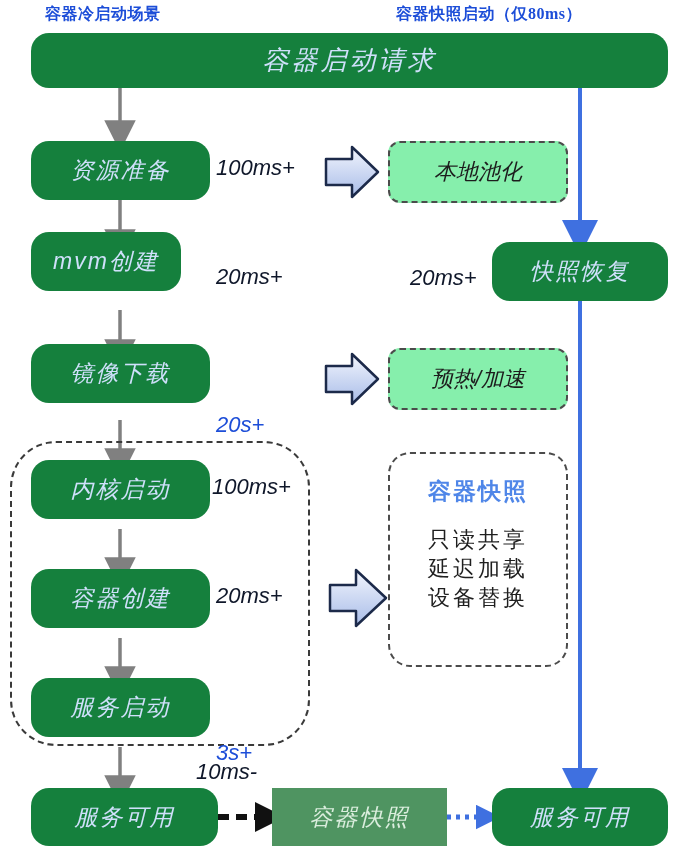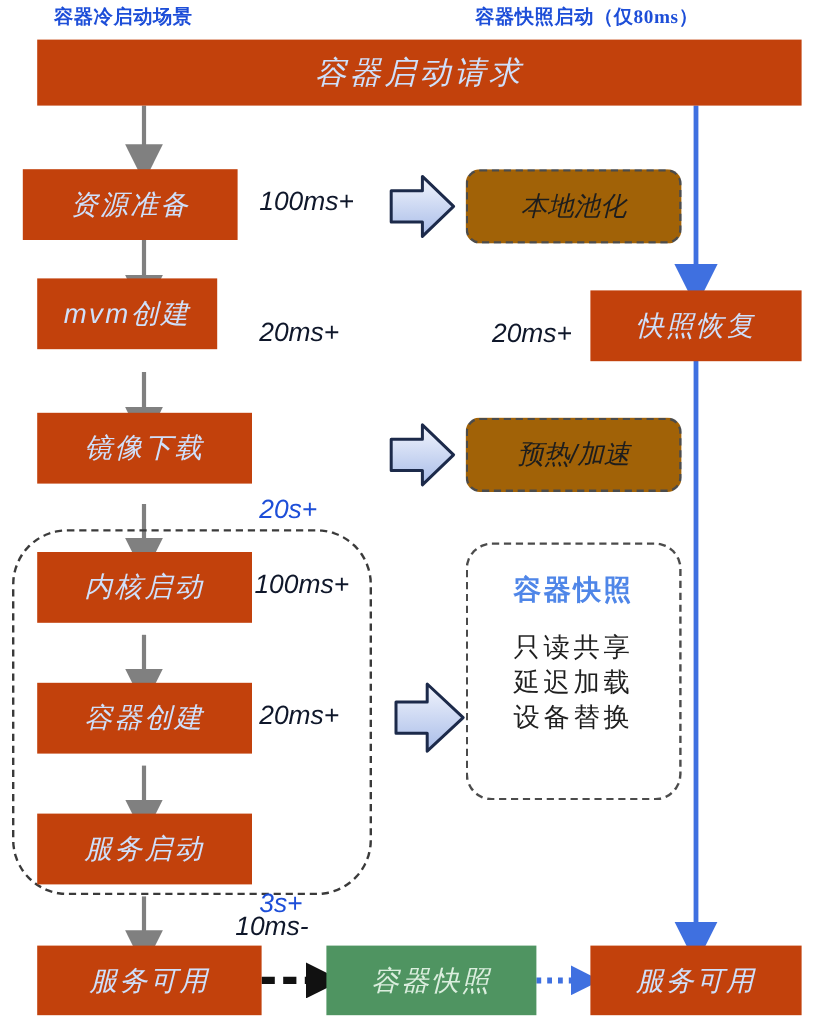--- a/index.html
+++ b/index.html
@@ -19,29 +19,30 @@
     position: absolute;
     font-family: "Liberation Serif", serif;
     font-size: 16px;
     font-weight: 700;
     color: #1d4ed8;
     white-space: nowrap;
     letter-spacing: 0.5px;
   }
   .blue-box {
     position: absolute;
-    background: #c2410c;
+    background: #15803d;
     color: #cfe0fb;
     display: flex;
     align-items: center;
     justify-content: center;
     font-size: 23px;
     font-style: italic;
     letter-spacing: 2px;
     box-sizing: border-box;
+    border-radius: 18px;
   }
   .green-box {
     position: absolute;
     background: #4f9461;
     color: #dbeede;
     display: flex;
     align-items: center;
     justify-content: center;
     font-size: 23px;
     font-style: italic;
@@ -49,21 +50,21 @@
     box-sizing: border-box;
   }
   .top-bar {
     font-size: 26px;
     letter-spacing: 3px;
   }
   .dash-box {
     position: absolute;
     border: 2px dashed #4b4b4b;
     border-radius: 12px;
-    background: #a16207;
+    background: #86efac;
     display: flex;
     align-items: center;
     justify-content: center;
     font-size: 22px;
     color: #1d1d1d;
     font-style: italic;
     box-sizing: border-box;
   }
   .group-dash {
     position: absolute;
@@ -175,21 +176,21 @@
 
     <path d="M326,366 L352,366 L352,354 L378,379 L352,404 L352,392 L326,392 Z" fill="url(#blockgrad)" stroke="#1c2a4a" stroke-width="2.5" stroke-linejoin="round"></path>
 
     <path d="M330,585 L356,585 L356,570 L386,598 L356,626 L356,611 L330,611 Z" fill="url(#blockgrad)" stroke="#1c2a4a" stroke-width="2.5" stroke-linejoin="round"></path>
   </svg>
 
   <div class="group-dash" style="left:10px; top:441px; width:300px; height:305px;"></div>
 
   <div class="blue-box top-bar" style="left:31px; top:33px; width:637px; height:55px;">容器启动请求</div>
 
-  <div class="blue-box" style="left:19px; top:141px; width:179px; height:59px;">资源准备</div>
+  <div class="blue-box" style="left:31px; top:141px; width:179px; height:59px;">资源准备</div>
   <div class="lbl" style="left:216px; top:155px;">100ms+</div>
 
   <div class="blue-box" style="left:31px; top:232px; width:150px; height:59px;">mvm创建</div>
   <div class="lbl" style="left:216px; top:264px;">20ms+</div>
 
   <div class="blue-box" style="left:31px; top:344px; width:179px; height:59px;">镜像下载</div>
   <div class="lbl red" style="left:216px; top:364px;">20s+</div>
 
   <div class="blue-box" style="left:31px; top:460px; width:179px; height:59px;">内核启动</div>
   <div class="lbl" style="left:212px; top:474px;">100ms+</div>

